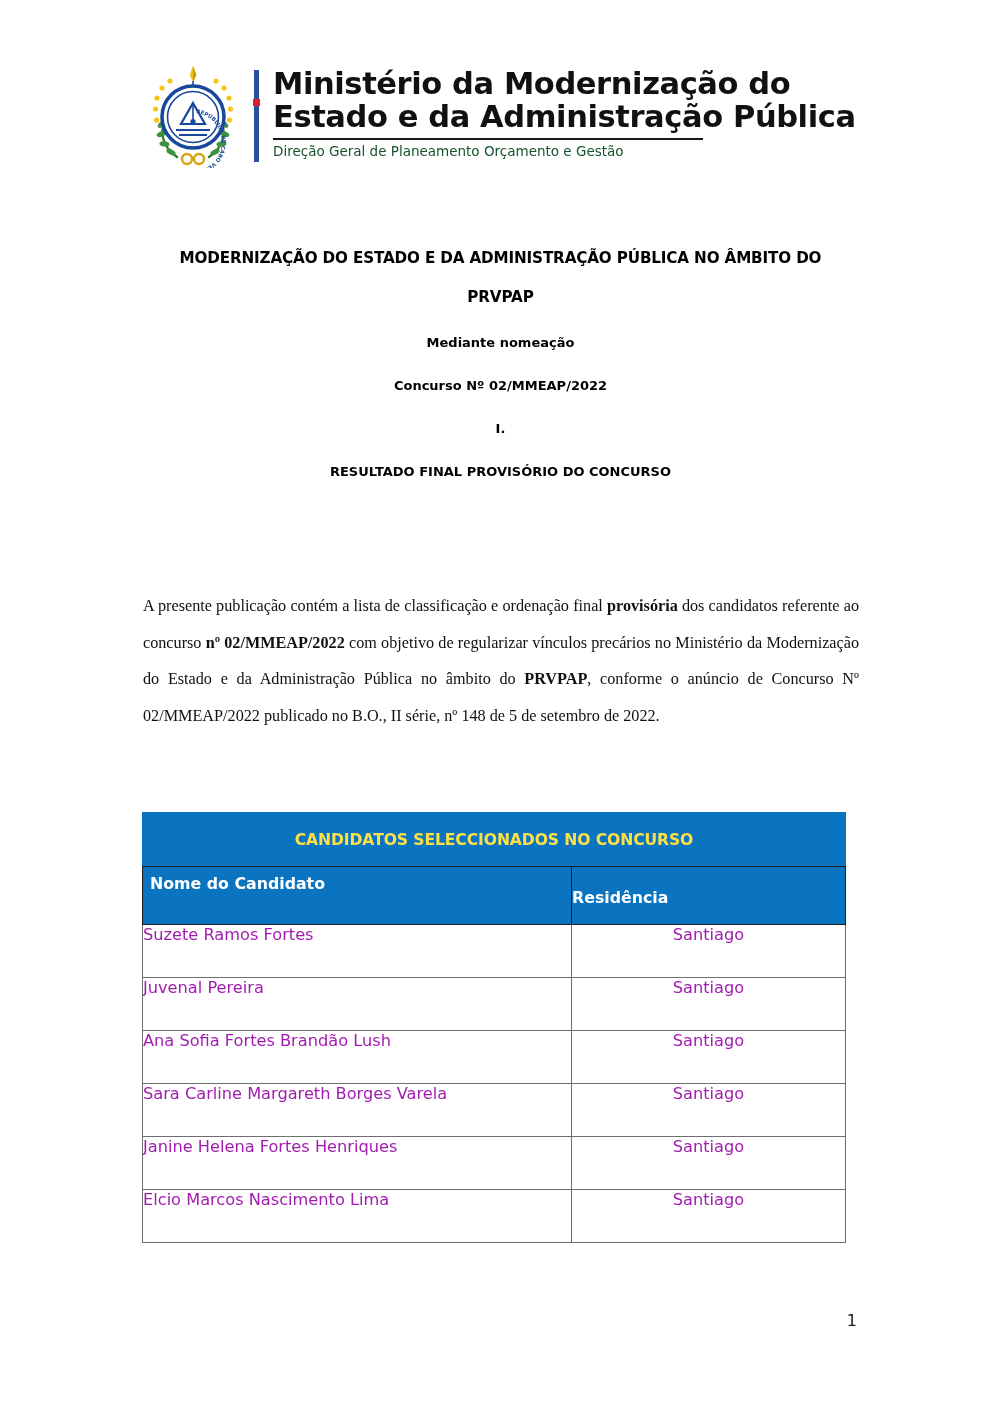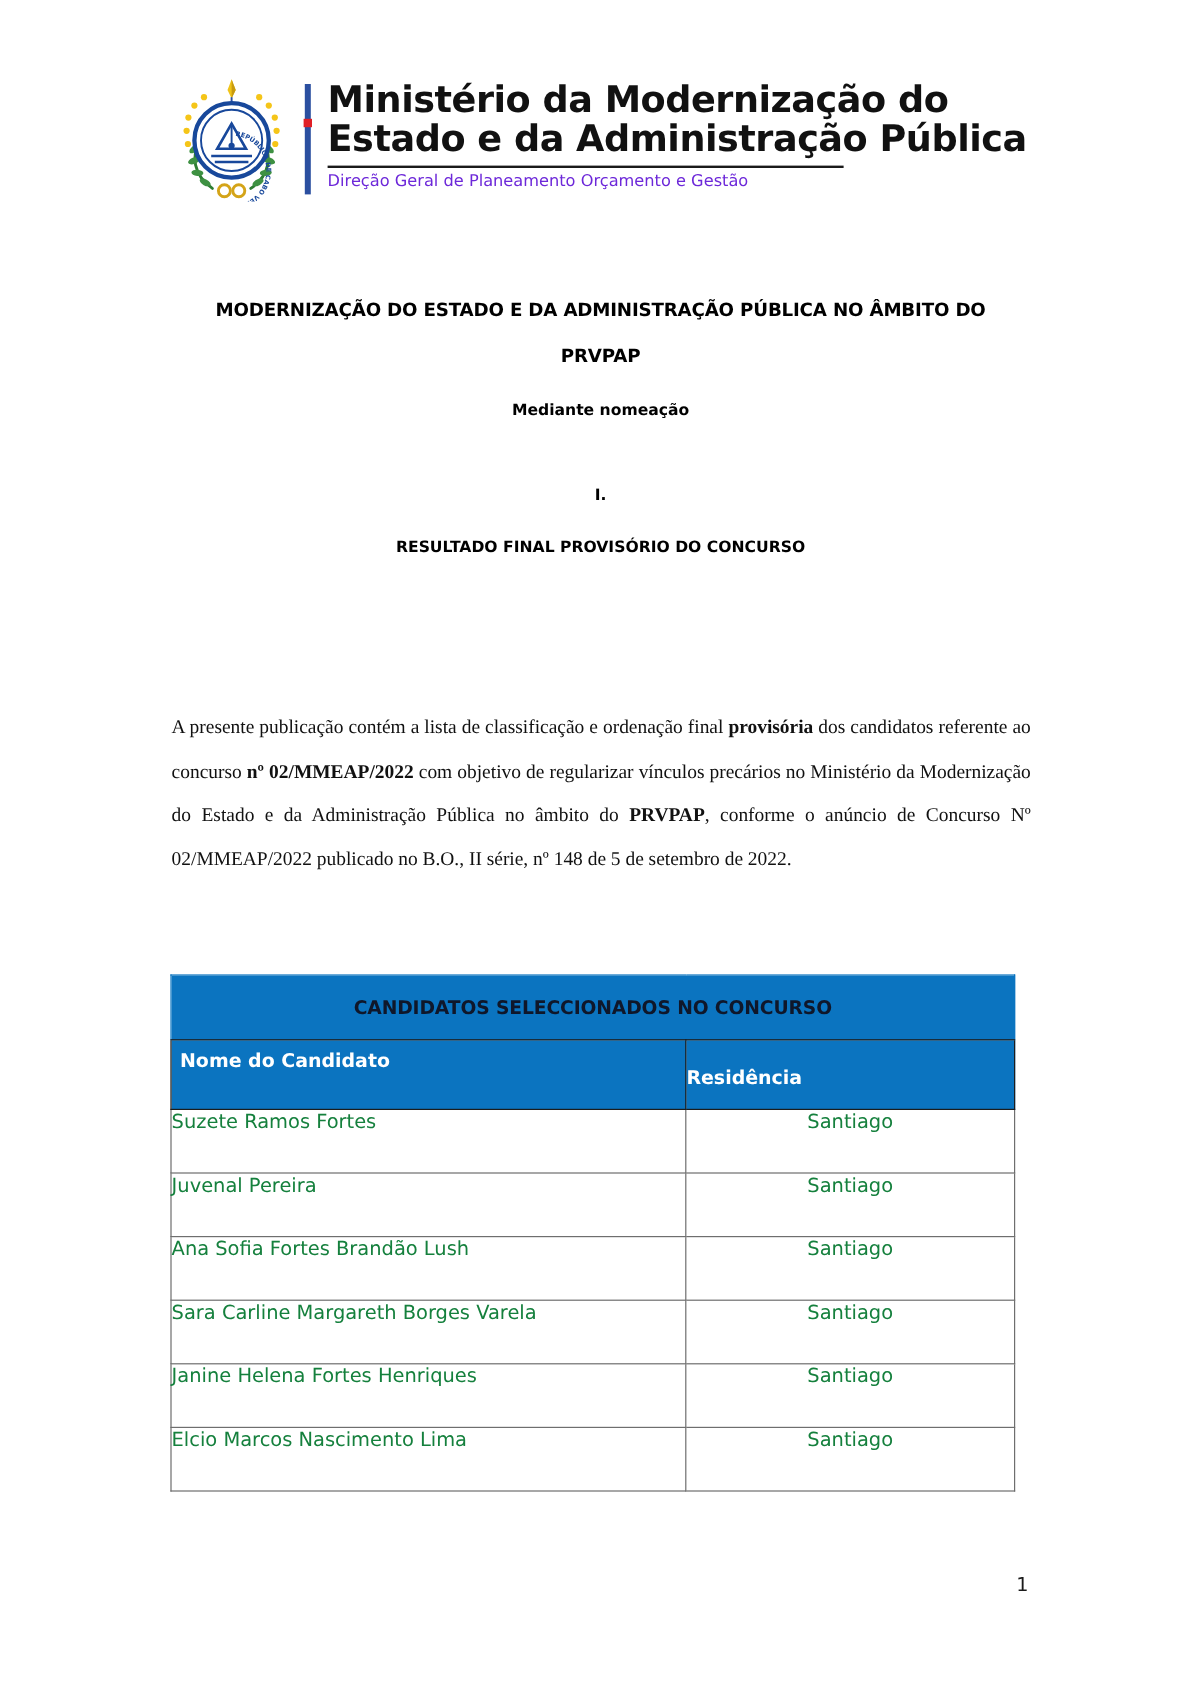--- a/index.html
+++ b/index.html
@@ -73,21 +73,21 @@
   }
   .brandrule {
     width: 430px;
     height: 2px;
     background: #1a1a1a;
     margin: 4px 0 3px 0;
   }
   .brandtext .sub {
     font-family: "DejaVu Sans", sans-serif;
     font-size: 13.5px;
-    color: #6d28d9;
+    color: #14532d;
     white-space: nowrap;
   }
 
   
   .titles {
     position: absolute;
     left: 143px;
     top: 196px;
     width: 715px;
     text-align: center;
@@ -135,21 +135,21 @@
   .tbl td {
     border: 1px solid #7a7a7a;
     vertical-align: top;
     padding: 0;
   }
   .tbl .col-name { width: 429px; }
   .tbl .col-res  { width: 274px; }
 
   .hdr-span {
     background: #0b74c0;
-    color: #0f172a;
+    color: #fde047;
     text-align: center;
     font-family: "DejaVu Sans", sans-serif;
     font-weight: 700;
     font-size: 15.6px;
     height: 53px;
     vertical-align: middle !important;
     border-color: #0b74c0 !important;
     border-bottom-color: #1c1c1c !important;
     letter-spacing: -0.1px;
   }
@@ -170,21 +170,21 @@
   .hdr-cell.center {
     text-align: left;
     vertical-align: middle;
     padding-top: 4px;
   }
 
   .tbl .body-row td {
     height: 52px;
     font-family: "DejaVu Sans", sans-serif;
     font-size: 16.2px;
-    color: #15803d;
+    color: #a21caf;
     border-color: #6e6e6e;
   }
   .cell-name {
     text-align: left;
     padding: 8px 0 0 8px;
   }
   .cell-res {
     text-align: center;
     padding-top: 8px;
   }
@@ -280,20 +280,21 @@
 
   <div class="titles">
     <div class="gap-lg"></div>
     <div class="gap-sm"></div>
     <div class="h-line">MODERNIZAÇÃO DO ESTADO E DA ADMINISTRAÇÃO PÚBLICA NO ÂMBITO DO</div>
     <div class="gap-sm"></div>
     <div class="h-line">PRVPAP</div>
     <div class="gap-md"></div>
     <div class="sub-bold">Mediante nomeação</div>
     <div class="gap-md"></div>
+    <div class="sub-bold">Concurso Nº 02/MMEAP/2022</div>
     <div class="gap-md"></div>
     <div class="sub-bold">I.</div>
     <div class="gap-md"></div>
     <div class="sub-bold">RESULTADO FINAL PROVISÓRIO DO CONCURSO</div>
   </div>
 
   <p class="para"><span>A presente publicação contém a lista de classificação e ordenação final </span><b>provisória</b><span> dos candidatos referente ao concurso </span><b>nº 02/MMEAP/2022</b><span> com objetivo de regularizar vínculos precários no Ministério da Modernização do Estado e da Administração Pública no âmbito do </span><b>PRVPAP</b><span>, conforme o anúncio de Concurso Nº 02/MMEAP/2022 publicado no B.O., II série, nº 148 de 5 de setembro de 2022.</span></p>
 
   <table class="tbl">
     <colgroup>

